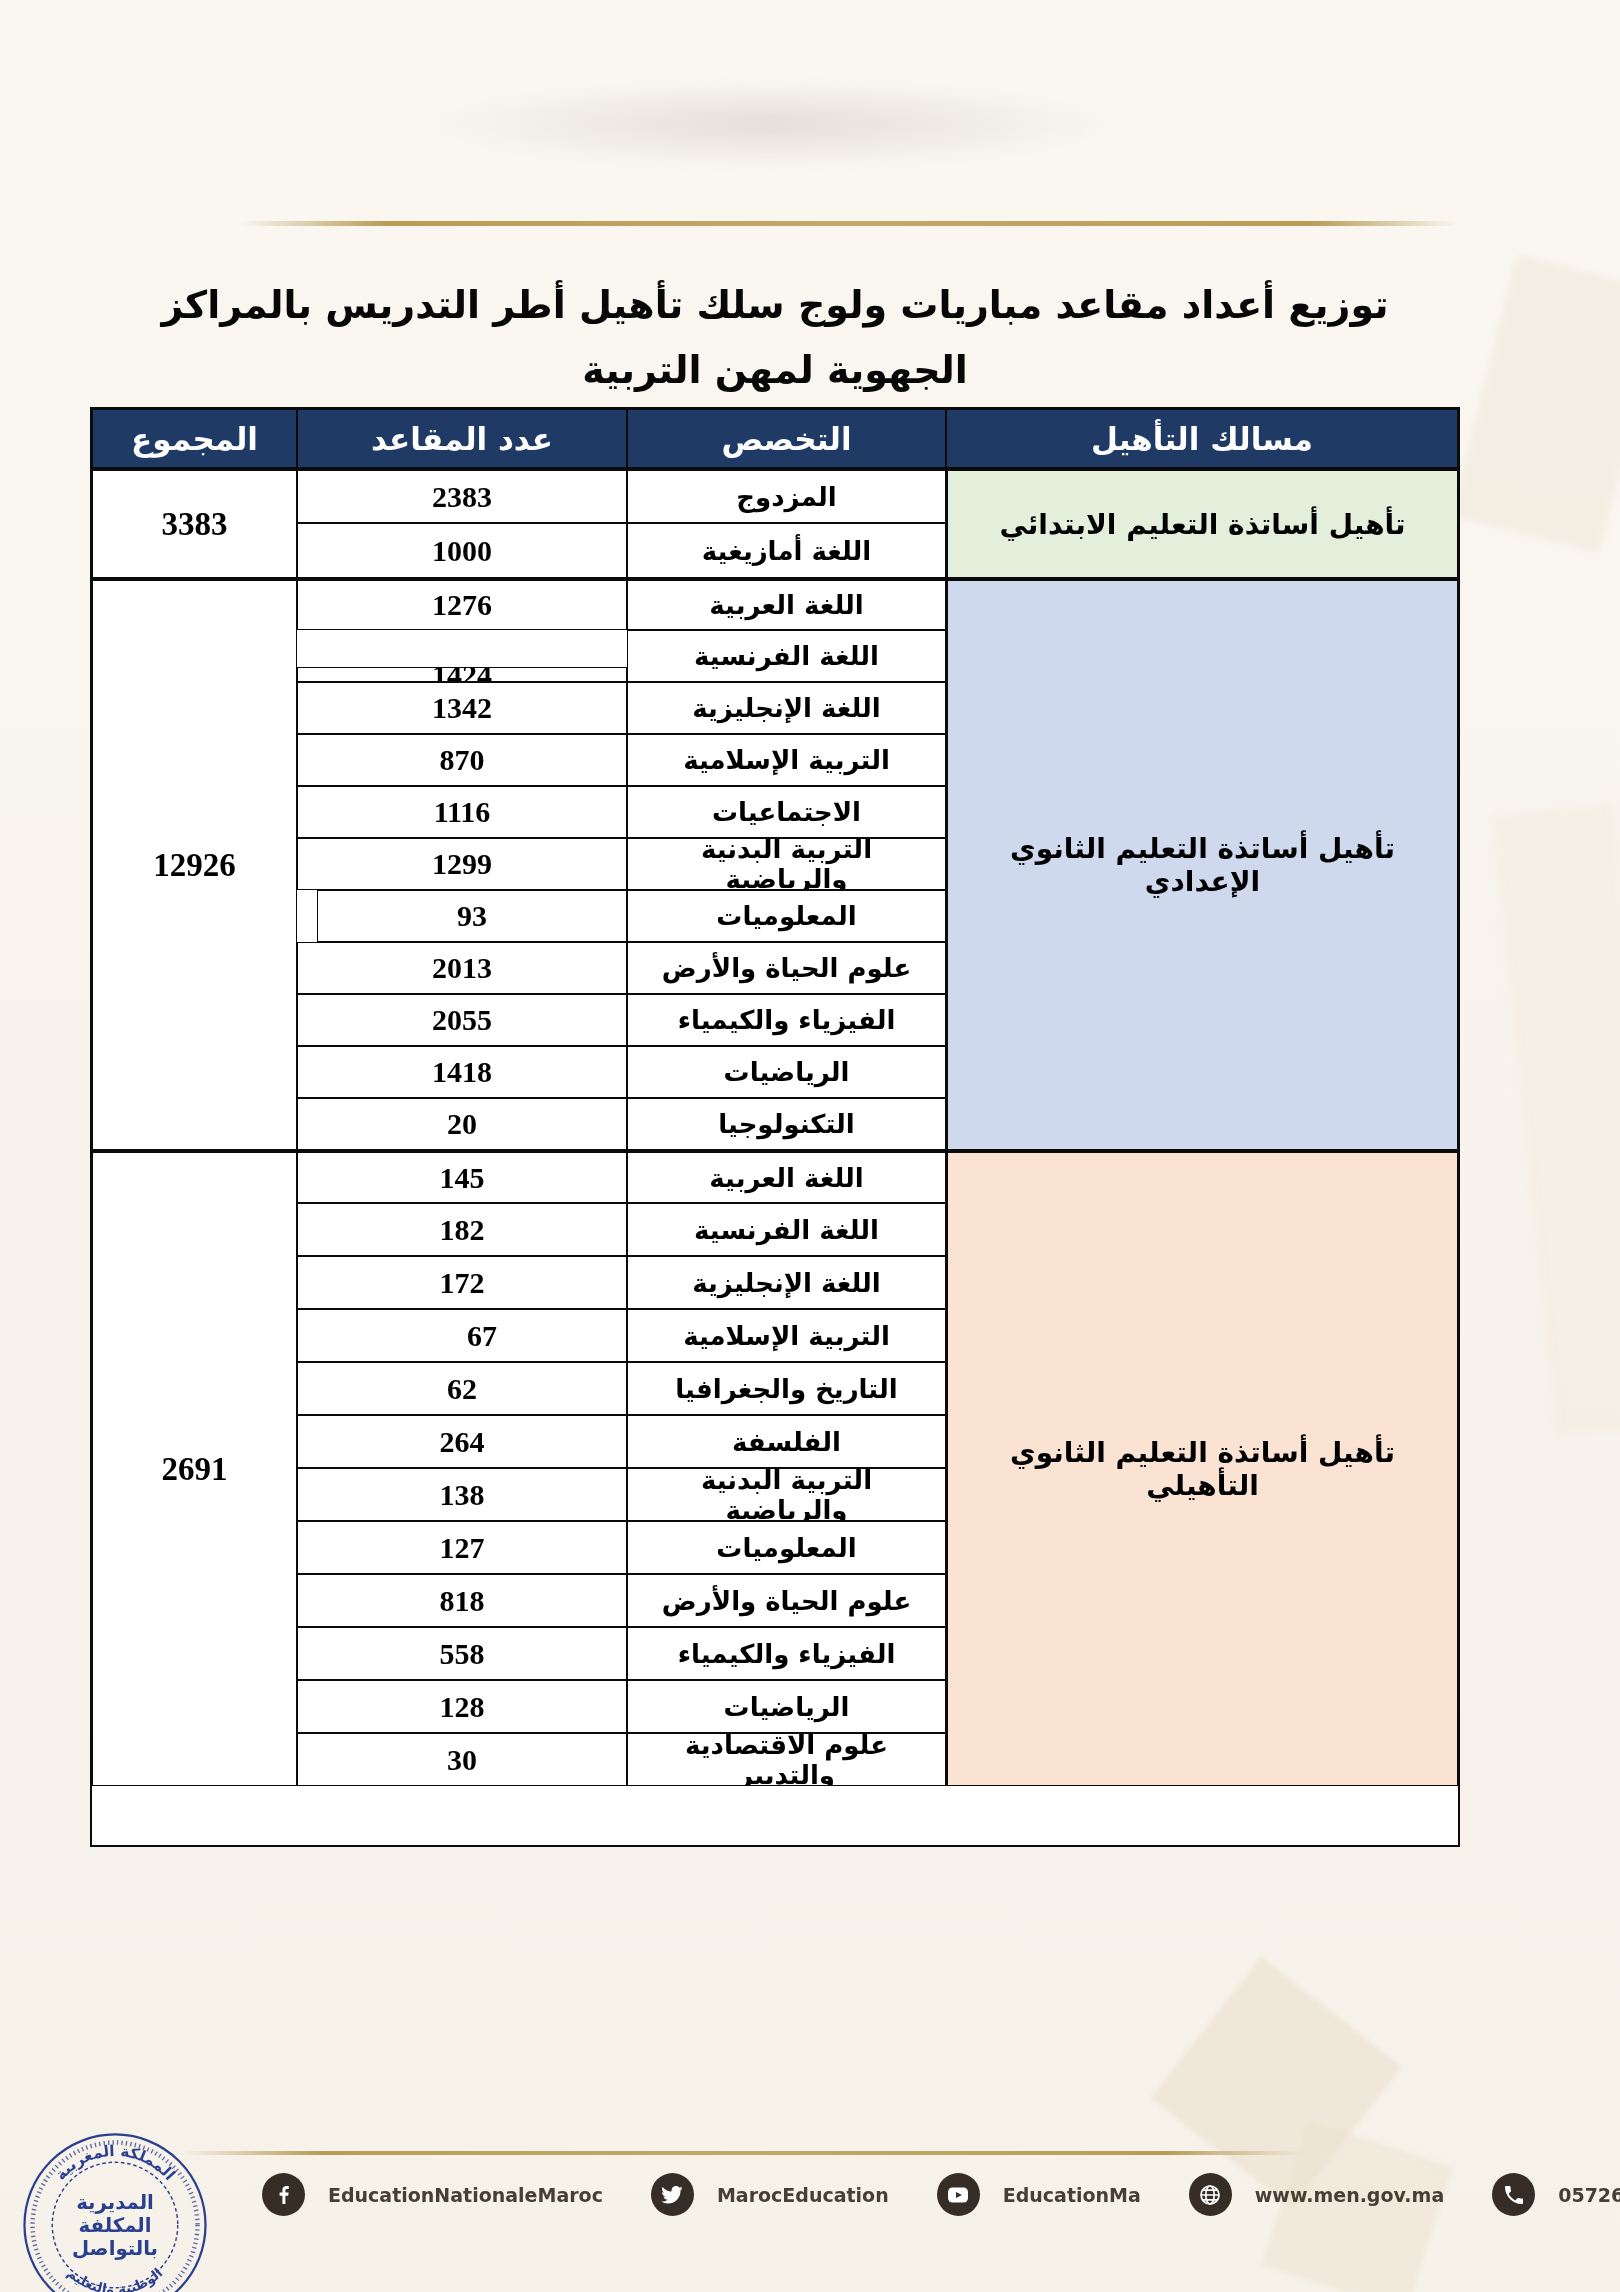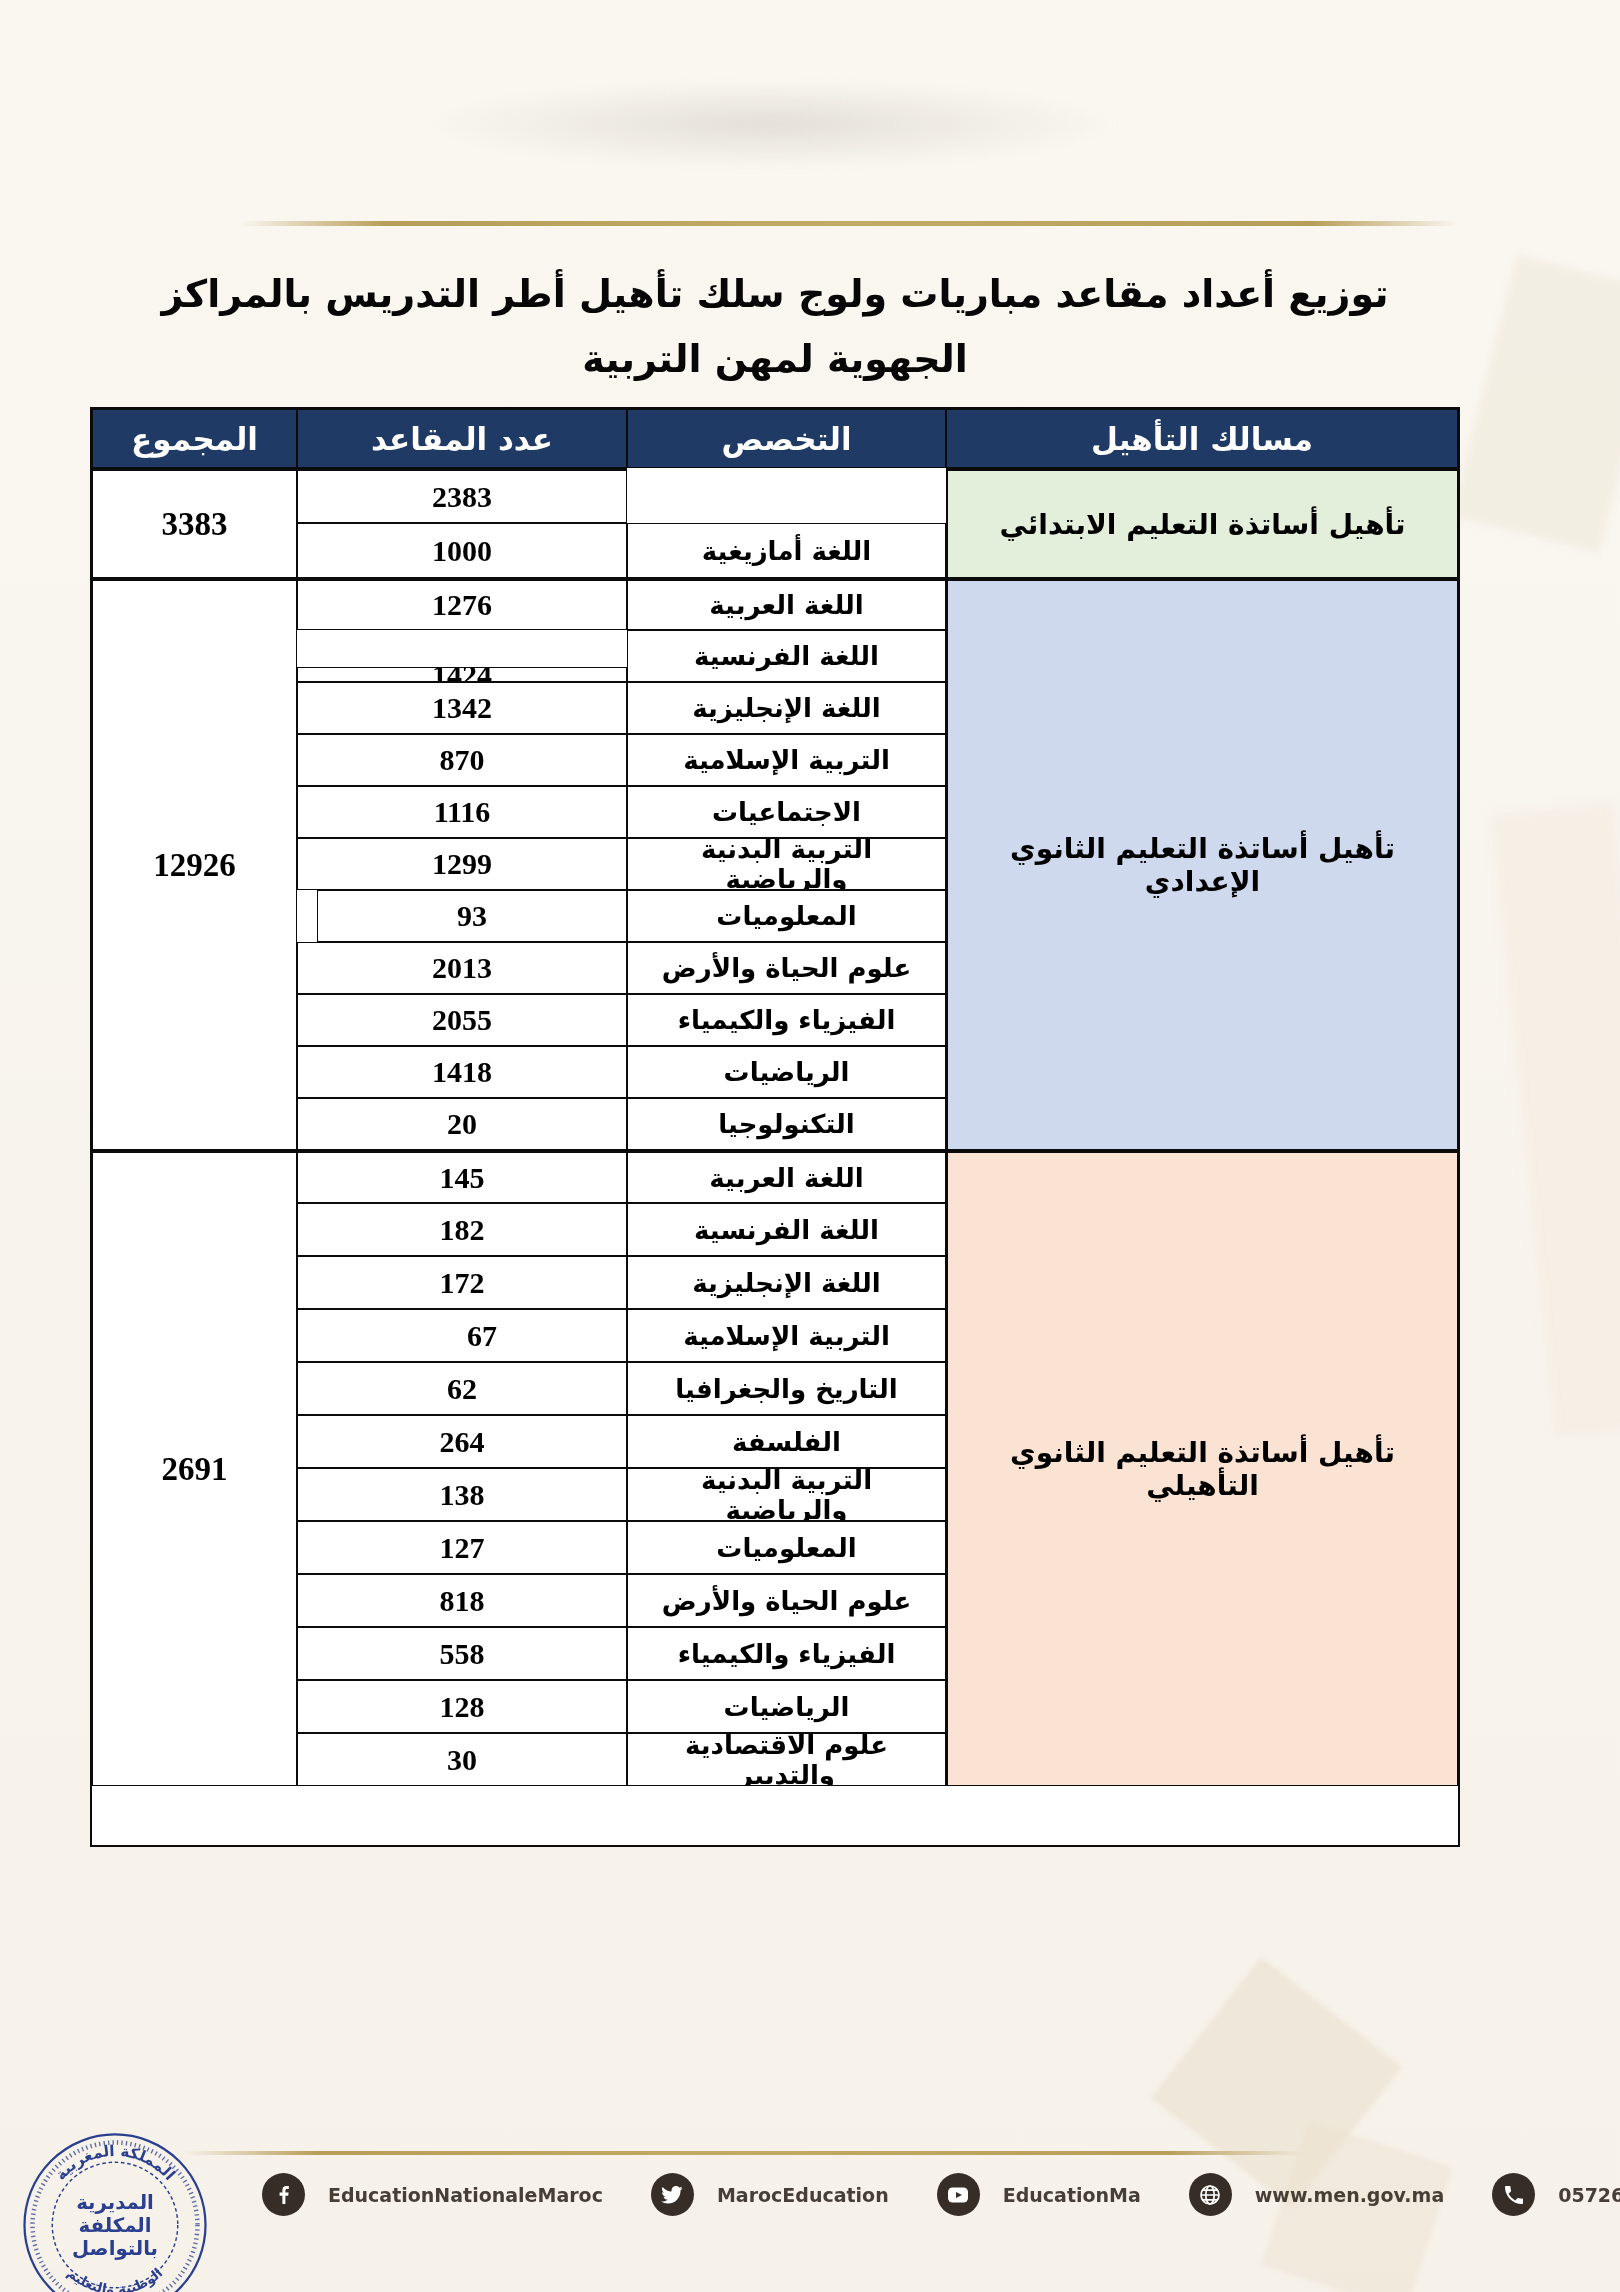--- a/index.html
+++ b/index.html
@@ -19,21 +19,21 @@
     background:rgba(241,234,221,.5);filter:blur(5.4px);}
   .shape-br-1{left:1187px;top:1993px;width:179px;height:179px;transform:rotate(38deg);
     background:rgba(233,222,202,.55);filter:blur(2.7px);}
   .shape-br-2{left:1281px;top:2140px;width:152px;height:152px;transform:rotate(18deg);
     background:rgba(236,226,207,.5);filter:blur(2.7px);}
   .gold-line{position:absolute;height:4.5px;border-radius:2.7px;
     background:linear-gradient(to right,rgba(185,160,90,0),#b79d58 12%,#c2aa66 50%,#b79d58 88%,rgba(185,160,90,0));}
   .gold-line.top{left:240px;top:221px;width:1218px;}
   .gold-line.footer{left:184px;top:2151px;width:1118px;height:3.6px;}
   
-  .title-wrap{position:absolute;left:90px;top:262px;width:1370px;text-align:center;color:#070707;}
+  .title-wrap{position:absolute;left:90px;top:273px;width:1370px;text-align:center;color:#070707;}
   .title-line{font-size:38px;font-weight:800;line-height:65px;letter-spacing:0.2px;}
   
   .seats-table{
     position:absolute;left:90px;top:407px;width:1370px;box-sizing:border-box;
     display:grid;direction:rtl;
     grid-template-columns:512px 319px 330px 1fr;
     grid-template-rows:59px 55px 55px repeat(11,52px) repeat(12,53px) 59px;
     border:2.7px solid #0b0b0b;background:#fff;
   }
   .cell{box-sizing:border-box;border:1.3px solid #0b0b0b;display:flex;align-items:center;justify-content:center;
@@ -74,20 +74,21 @@
 
 <div class="seats-table" id="table-grid">
   <div class="cell hdr" style="grid-column:1;grid-row:1">مسالك التأهيل</div>
   <div class="cell hdr" style="grid-column:3;grid-row:1">عدد المقاعد</div>
   <div class="cell hdr" style="grid-column:2;grid-row:1">التخصص</div>
   <div class="cell hdr" style="grid-column:4;grid-row:1">المجموع</div>
 
   <div class="cell grand grand-label tt" id="grand-label" style="grid-column:1 / span 2;grid-row:26">المجموع العام</div>
   <div class="cell grand grand-value tt" id="grand-value" style="grid-column:3 / span 2;grid-row:26">19000</div>
 <div class="cell track tt" style="grid-area: 2 / 1 / span 2; background: rgb(227, 239, 218);">تأهيل أساتذة التعليم الابتدائي</div>
+    <div class="cell spec tt" style="grid-area: 2 / 2;">المزدوج</div>
     <div class="cell num tt" style="grid-area: 2 / 3;">2383</div>
     <div class="cell spec" style="grid-area: 3 / 2;">اللغة أمازيغية</div>
     <div class="cell num" style="grid-area: 3 / 3;">1000</div>
     <div class="cell secTotal tt" style="grid-area: 2 / 4 / span 2;">3383</div>
     <div class="cell track tt" style="grid-area: 4 / 1 / span 11; background: rgb(207, 217, 237);">تأهيل أساتذة التعليم الثانوي الإعدادي</div>
     <div class="cell spec tt" style="grid-area: 4 / 2;">اللغة العربية</div>
     <div class="cell num tt" style="grid-area: 4 / 3;">1276</div>
     <div class="cell spec" style="grid-area: 5 / 2;">اللغة الفرنسية</div>
     <div class="cell num" style="grid-area: 5 / 3; margin-top: 37px;">1424</div>
     <div class="cell spec" style="grid-area: 6 / 2;">اللغة الإنجليزية</div>

